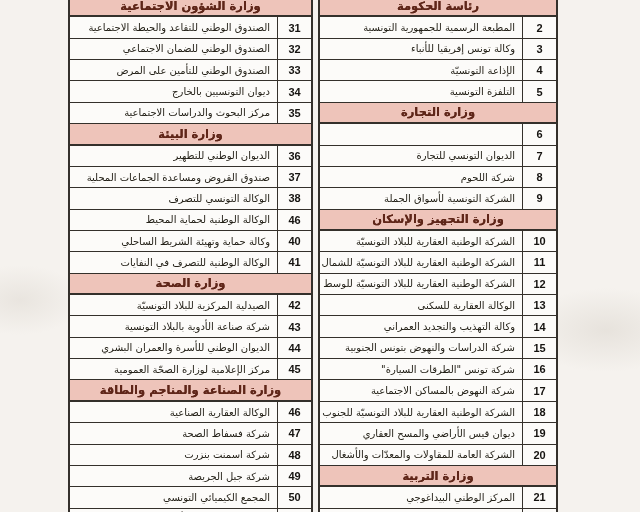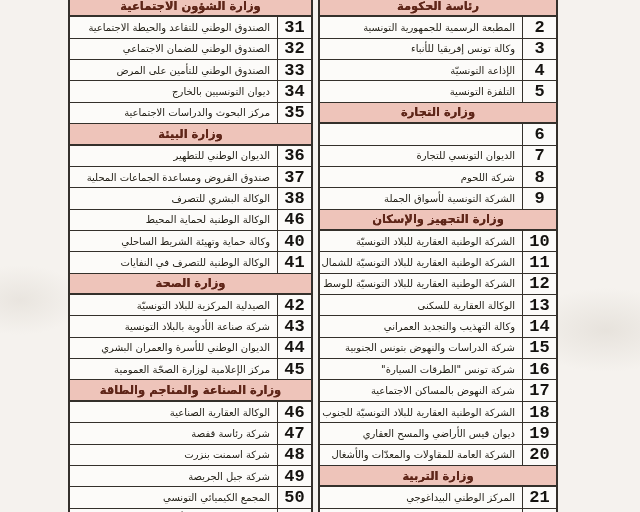--- a/index.html
+++ b/index.html
@@ -53,23 +53,23 @@
     text-shadow: 0 0 .4px var(--section-text);
   }
   .unit.entry { background: var(--cell-bg); }
   .unit.entry .num {
     width: 33px;
     flex: 0 0 33px;
     border-left: 1.5px solid var(--border);
     display: flex;
     align-items: center;
     justify-content: center;
-    font-family: Liberation Mono, monospace;
+    font-family: Liberation Sans, sans-serif;
     font-weight: bold;
-    font-size: 17px;
+    font-size: 11px;
     color: #151310;
   }
   .unit.entry .label {
     flex: 1 1 auto;
     display: flex;
     align-items: center;
     justify-content: flex-start; 
     padding: 0 7px 0 3px;
     font-size: 10px;
     letter-spacing: -0.1px;
@@ -209,21 +209,21 @@
       <div class="unit entry">
         <div class="num">36</div>
         <div class="label">الديوان الوطني للتطهير</div>
       </div>
       <div class="unit entry">
         <div class="num">37</div>
         <div class="label">صندوق القروض ومساعدة الجماعات المحلية</div>
       </div>
       <div class="unit entry">
         <div class="num">38</div>
-        <div class="label">الوكالة البشري للتصرف</div>
+        <div class="label">الوكالة التونسي للتصرف</div>
       </div>
       <div class="unit entry">
         <div class="num">46</div>
         <div class="label">الوكالة الوطنية لحماية المحيط</div>
       </div>
       <div class="unit entry">
         <div class="num">40</div>
         <div class="label">وكالة حماية وتهيئة الشريط الساحلي</div>
       </div>
       <div class="unit entry">
@@ -251,21 +251,21 @@
       </div>
       <div class="unit section">
         <span>وزارة الصناعة والمناجم والطاقة</span>
       </div>
       <div class="unit entry">
         <div class="num">46</div>
         <div class="label">الوكالة العقارية الصناعية</div>
       </div>
       <div class="unit entry">
         <div class="num">47</div>
-        <div class="label">شركة رئاسة قفصة</div>
+        <div class="label">شركة فسفاط الصحة</div>
       </div>
       <div class="unit entry">
         <div class="num">48</div>
         <div class="label">شركة اسمنت بنزرت</div>
       </div>
       <div class="unit entry">
         <div class="num">49</div>
         <div class="label">شركة جبل الجريصة</div>
       </div>
       <div class="unit entry">

